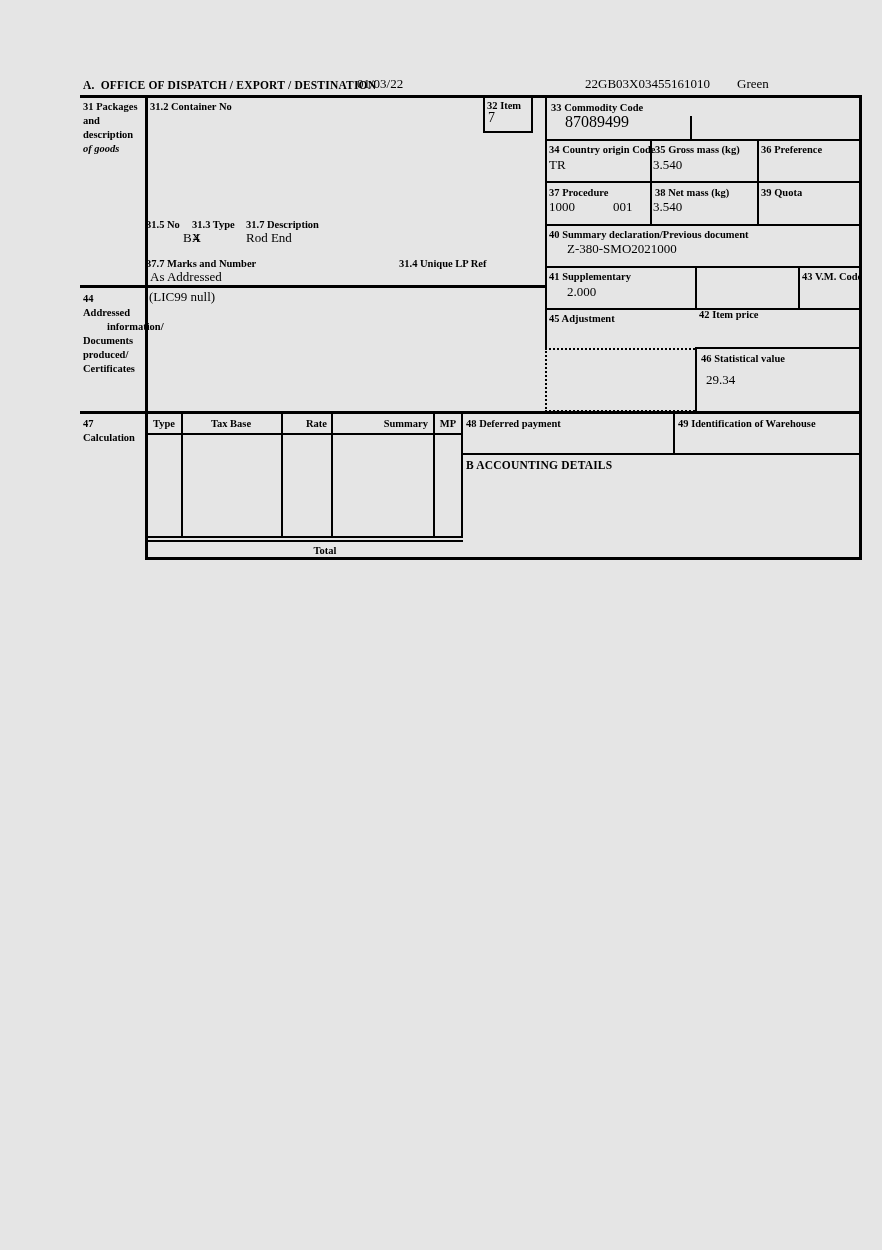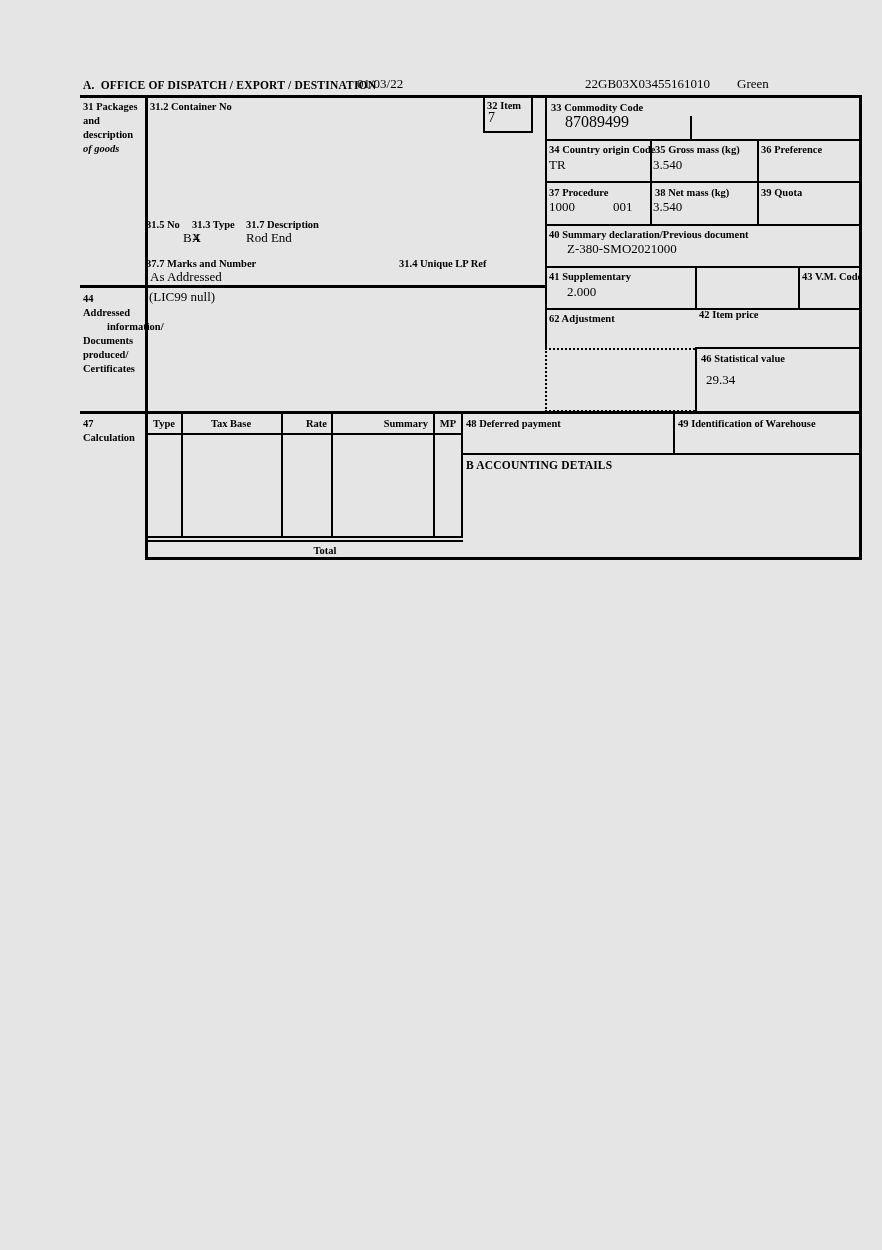--- a/index.html
+++ b/index.html
@@ -110,21 +110,21 @@
   <div class="lbl" style="left:761px;top:186px;">39 Quota</div>
 
   <div class="lbl" style="left:549px;top:228px;">40 Summary declaration/Previous document</div>
   <div class="val" style="left:567px;top:240px;">Z-380-SMO2021000</div>
 
   <div class="lbl" style="left:549px;top:270px;">41 Supplementary</div>
   <div class="val" style="left:567px;top:283px;">2.000</div>
   <div class="lbl" style="left:699px;top:270px;margin-top:38px;">42 Item price</div>
   <div class="lbl" style="left:802px;top:270px;">43 V.M. Code</div>
 
-  <div class="lbl" style="left:549px;top:312px;">62 Adjustment</div>
+  <div class="lbl" style="left:549px;top:312px;">45 Adjustment</div>
 
   <div class="lbl" style="left:701px;top:352px;">46 Statistical value</div>
   <div class="val" style="left:706px;top:371px;">29.34</div>
 
   <div class="lbl" style="left:147px;top:417px;width:34px;text-align:center;">Type</div>
   <div class="lbl" style="left:183px;top:417px;width:96px;text-align:center;">Tax Base</div>
   <div class="lbl" style="left:283px;top:417px;width:44px;text-align:right;">Rate</div>
   <div class="lbl" style="left:330px;top:417px;width:98px;text-align:right;">Summary</div>
   <div class="lbl" style="left:435px;top:417px;width:26px;text-align:center;">MP</div>
 

